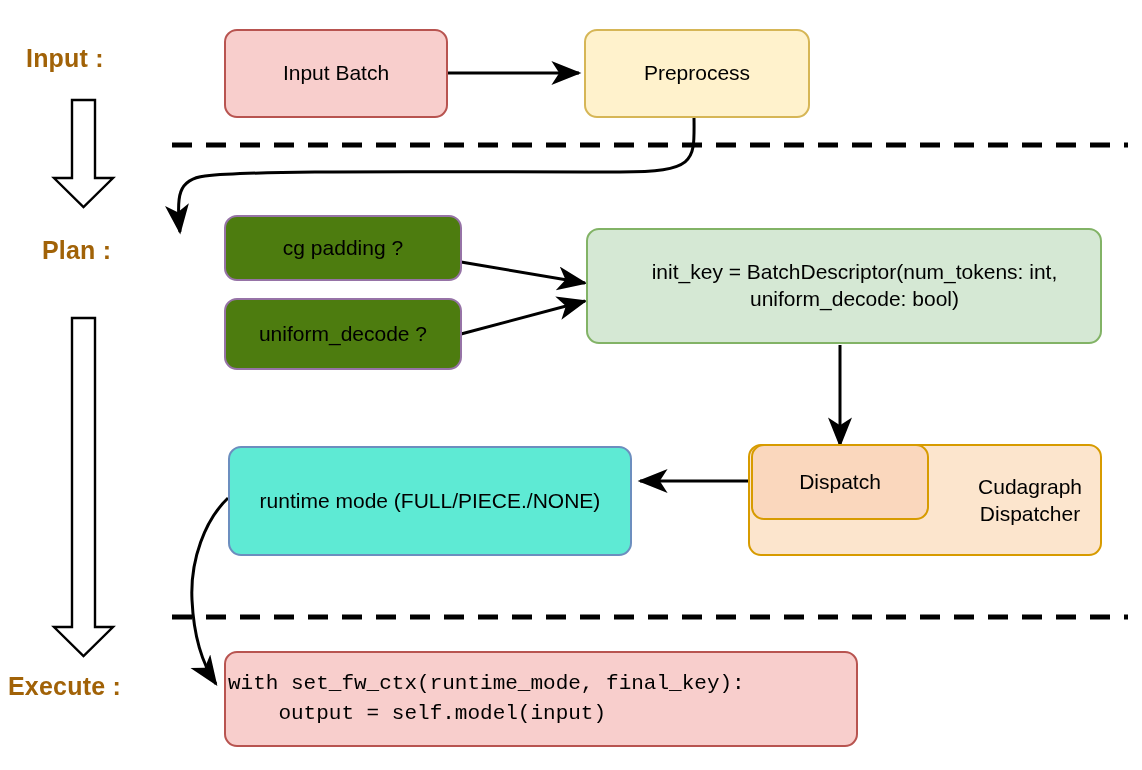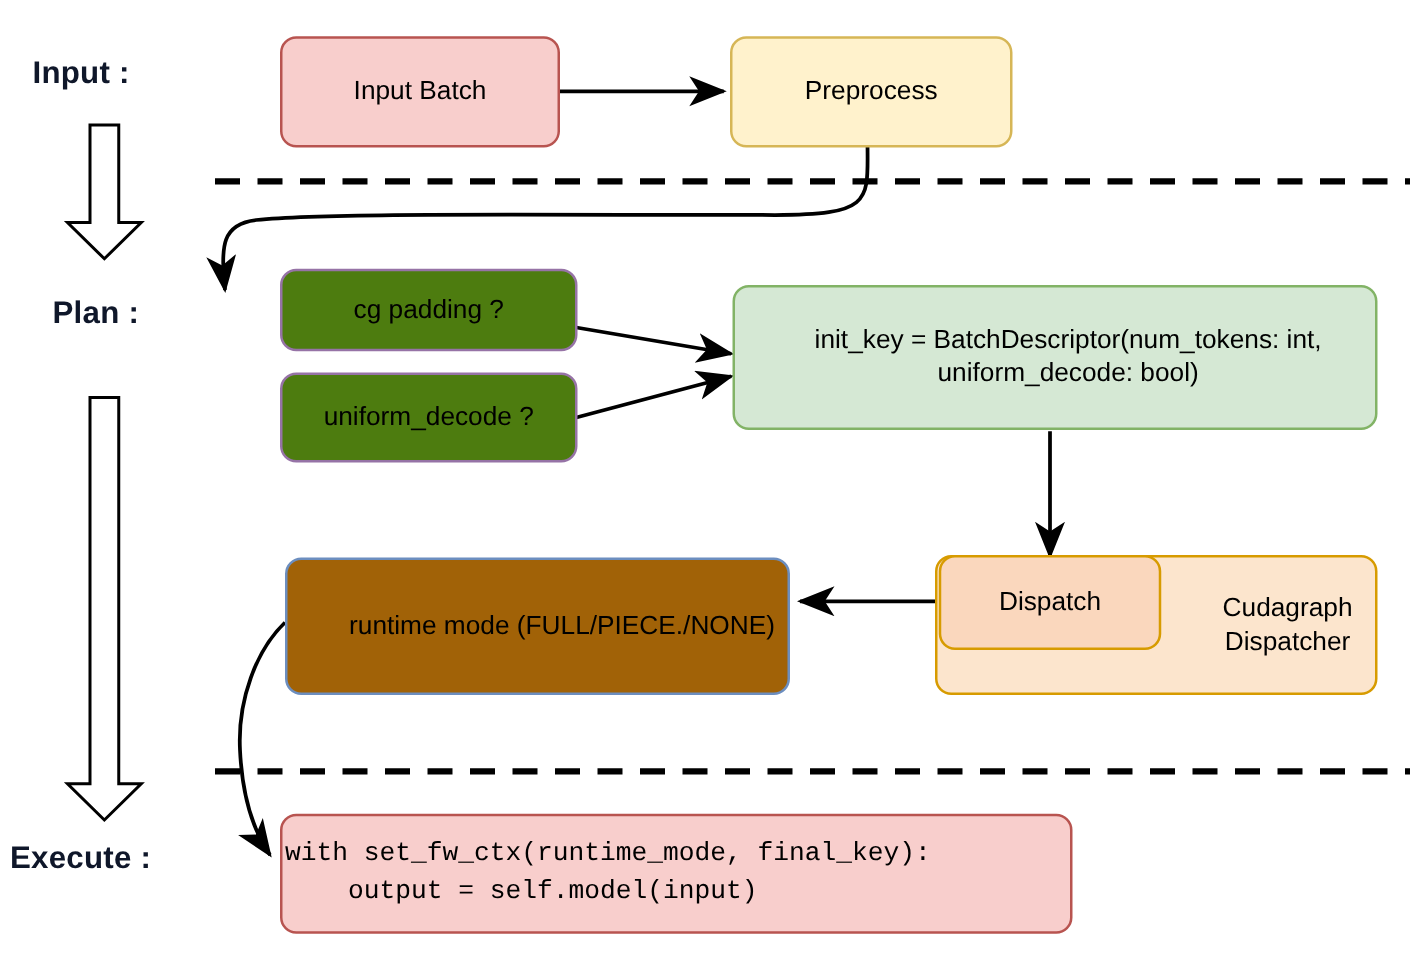--- a/index.html
+++ b/index.html
@@ -21,21 +21,21 @@
     top: 0;
     width: 1142px;
     height: 770px;
     pointer-events: none;
   }
   .stage-label {
     position: absolute;
     font-family: "Liberation Sans", sans-serif;
     font-weight: bold;
     font-size: 25px;
-    color: #0f172a;
+    color: #a16207;
     white-space: nowrap;
     letter-spacing: 0.2px;
   }
   .node {
     position: absolute;
     box-sizing: border-box;
     border-radius: 13px;
     border-width: 2px;
     border-style: solid;
     display: flex;
@@ -45,21 +45,21 @@
     font-family: "Liberation Sans", sans-serif;
     font-size: 21px;
     color: #000000;
     line-height: 1.28;
     padding: 4px 10px;
   }
   .node-red   { background: #f8cecc; border-color: #b85450; }
   .node-yellow{ background: #fff2cc; border-color: #d6b656; }
   .node-purple{ background: #4d7c0f; border-color: #9673a6; justify-content: center; }
   .node-green { background: #d5e8d4; border-color: #82b366; }
-  .node-blue  { background: #a16207; border-color: #6c8ebf; align-items: flex-end; }
+  .node-blue  { background: #5eead4; border-color: #6c8ebf; }
   .node-orange-outer { background: #fce5cd; border-color: #d79b00; }
   .node-orange-inner { background: #fad7bd; border-color: #d79b00; text-align: center; }
   .node-code {
     background: #f8cecc;
     border-color: #b85450;
     font-family: "Liberation Mono", monospace;
     font-size: 21px;
     align-items: center;
     justify-content: flex-start;
     text-align: left;

